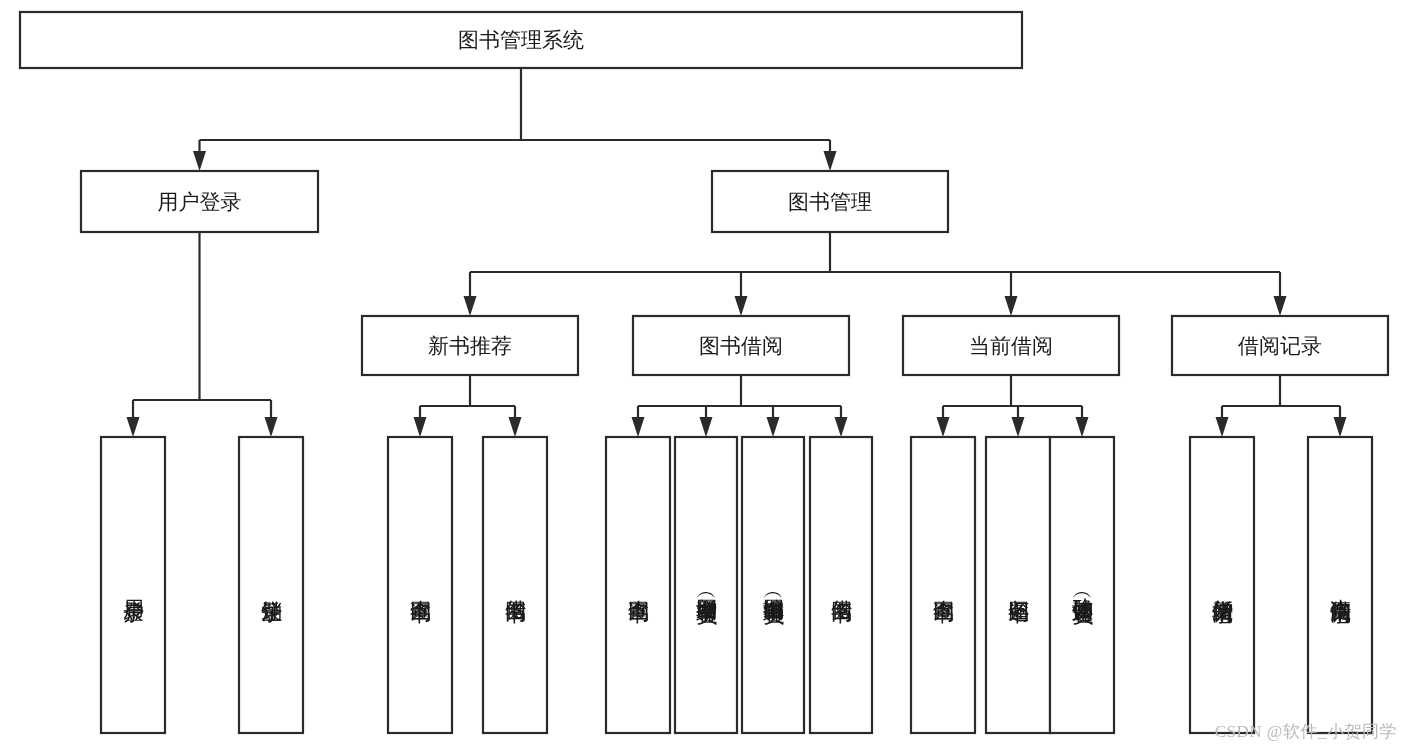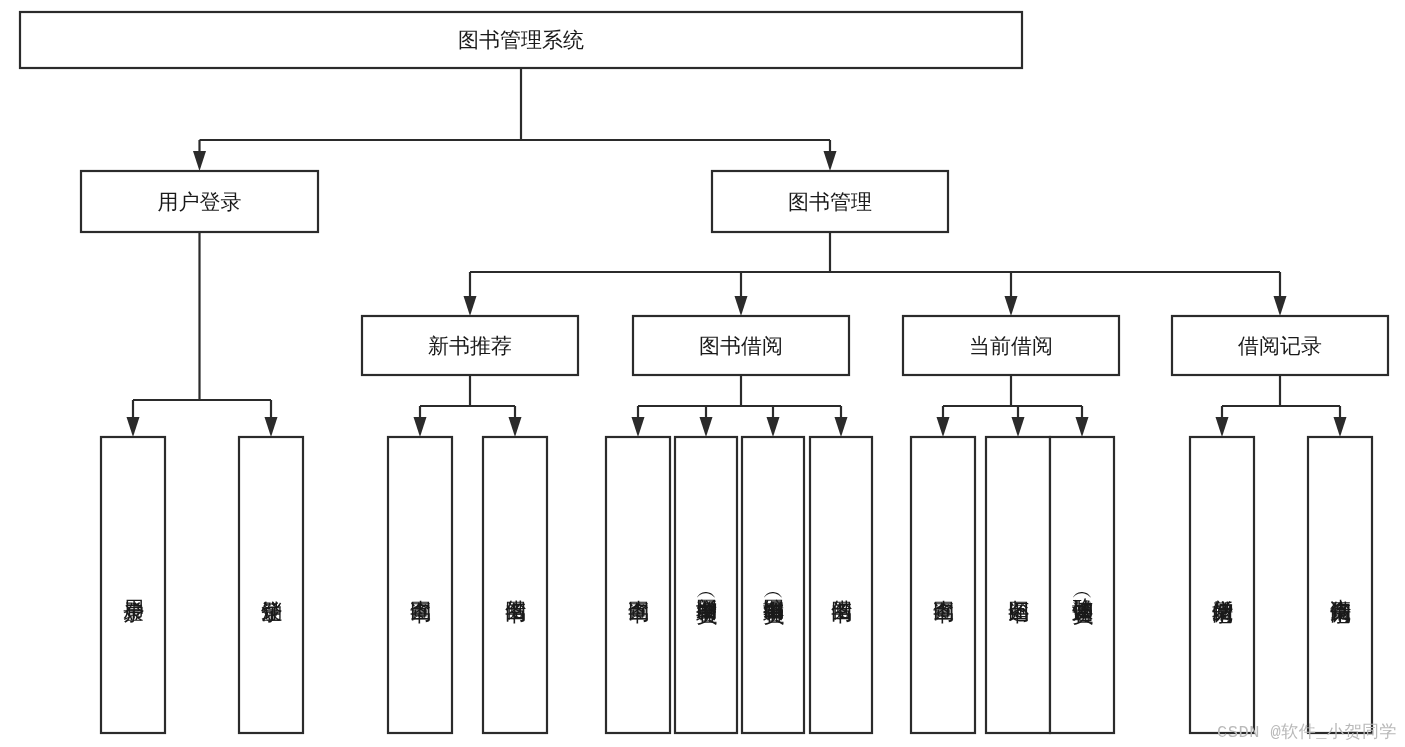--- a/index.html
+++ b/index.html
@@ -60,21 +60,21 @@
     line-height: 1.12;
     color: #1a1a1a;
     letter-spacing: 1px;
     white-space: nowrap;
     pointer-events: none;
   }
   .watermark {
     position: absolute;
     right: 8px;
     bottom: 4px;
-    font-family: Liberation Mono, monospace;
+    font-family: Liberation Serif, serif;
     font-size: 17px;
     color: #b9b9b9;
     letter-spacing: 0.5px;
     white-space: nowrap;
   }
 </style>
 </head>
 <body>
 
 <div id="diagram-root">

